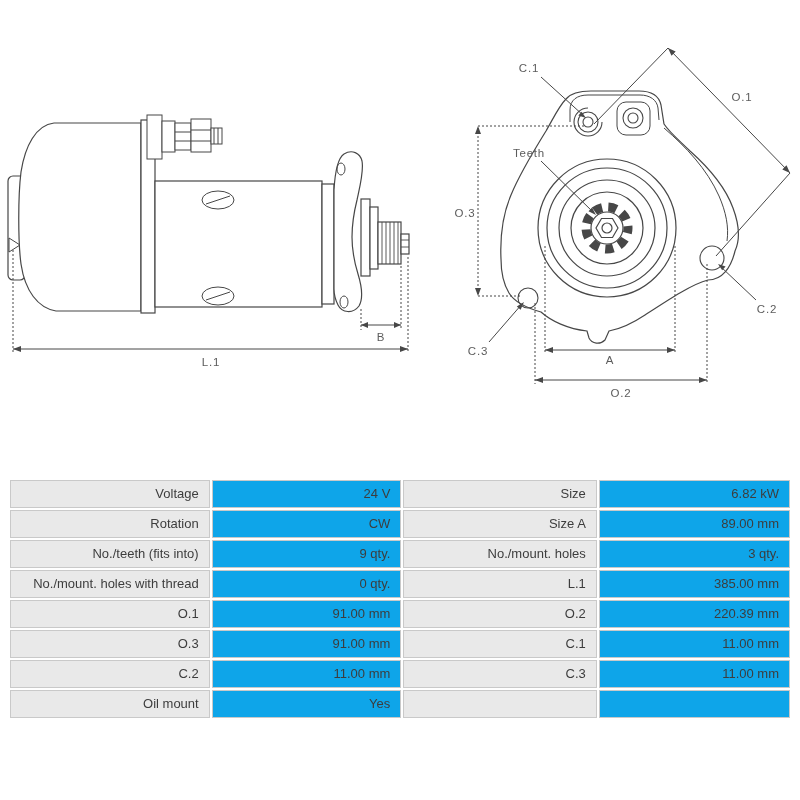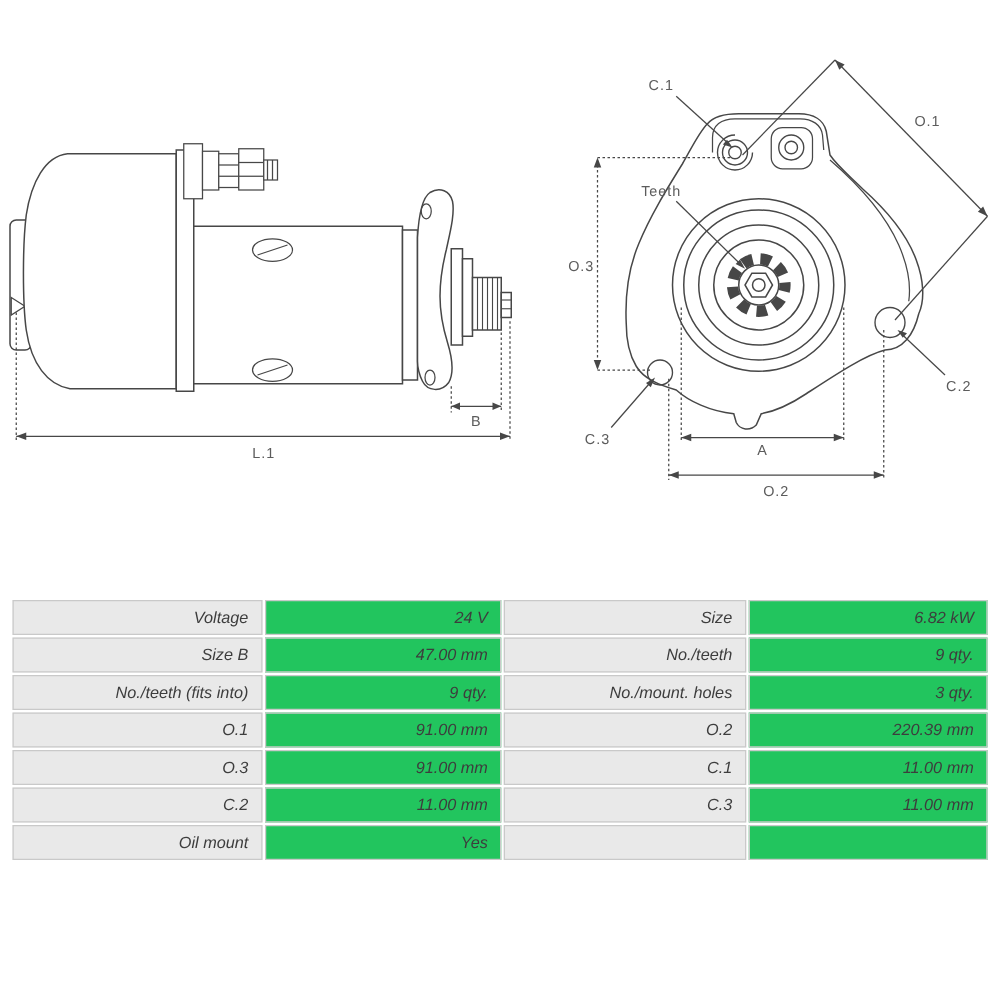--- a/index.html
+++ b/index.html
@@ -8,31 +8,31 @@
     font-family:"Liberation Sans",sans-serif;
   }
   .drawing-wrap{width:800px;height:470px;}
   svg{display:block;}
   svg text{
     font-family:"Liberation Sans",sans-serif;
     font-size:11.5px;fill:#5c5c5c;letter-spacing:0.8px;
   }
   table.spec-table{
     border-collapse:separate;border-spacing:2px;
-    width:784px;margin:8px 8px 0 8px;table-layout:fixed;font-style:italic;
+    width:784px;margin:8px 8px 0 8px;table-layout:fixed;
   }
   table.spec-table td{
     border:1px solid #c9c9c9;
     font-size:13px;color:#3d3d3d;
     text-align:right;vertical-align:top;
     padding:5px 10px 5px 4px;line-height:16px;
     overflow:hidden;
   }
   td.lbl{background:#e9e9e9;}
-  td.val{background:#22c55e;}
+  td.val{background:#0ea5e9;}
   col.c-lbl1{width:25.8%;} col.c-val1{width:24.5%;}
   col.c-lbl2{width:25.0%;} col.c-val2{width:24.7%;}
 </style>
 </head>
 <body>
 
 <div class="drawing-wrap">
 <svg width="800" height="470" viewBox="0 0 800 470">
 
   <g stroke="#474747" stroke-width="1.2" fill="none">
@@ -213,32 +213,38 @@
       <col class="c-val2">
   </colgroup>
   <tbody>
     <tr>
       <td class="lbl">Voltage</td>
       <td class="val">24 V</td>
       <td class="lbl">Size</td>
       <td class="val">6.82 kW</td>
     </tr>
     <tr>
-      <td class="lbl">Size B</td>
-      <td class="val">47.00 mm</td>
-      <td class="lbl">No./teeth</td>
-      <td class="val">9 qty.</td>
+      <td class="lbl">Rotation</td>
+      <td class="val">CW</td>
+      <td class="lbl">Size A</td>
+      <td class="val">89.00 mm</td>
     </tr>
     <tr>
       <td class="lbl">No./teeth (fits into)</td>
       <td class="val">9 qty.</td>
       <td class="lbl">No./mount. holes</td>
       <td class="val">3 qty.</td>
     </tr>
     <tr>
+      <td class="lbl">No./mount. holes with thread</td>
+      <td class="val">0 qty.</td>
+      <td class="lbl">L.1</td>
+      <td class="val">385.00 mm</td>
+    </tr>
+    <tr>
       <td class="lbl">O.1</td>
       <td class="val">91.00 mm</td>
       <td class="lbl">O.2</td>
       <td class="val">220.39 mm</td>
     </tr>
     <tr>
       <td class="lbl">O.3</td>
       <td class="val">91.00 mm</td>
       <td class="lbl">C.1</td>
       <td class="val">11.00 mm</td>

